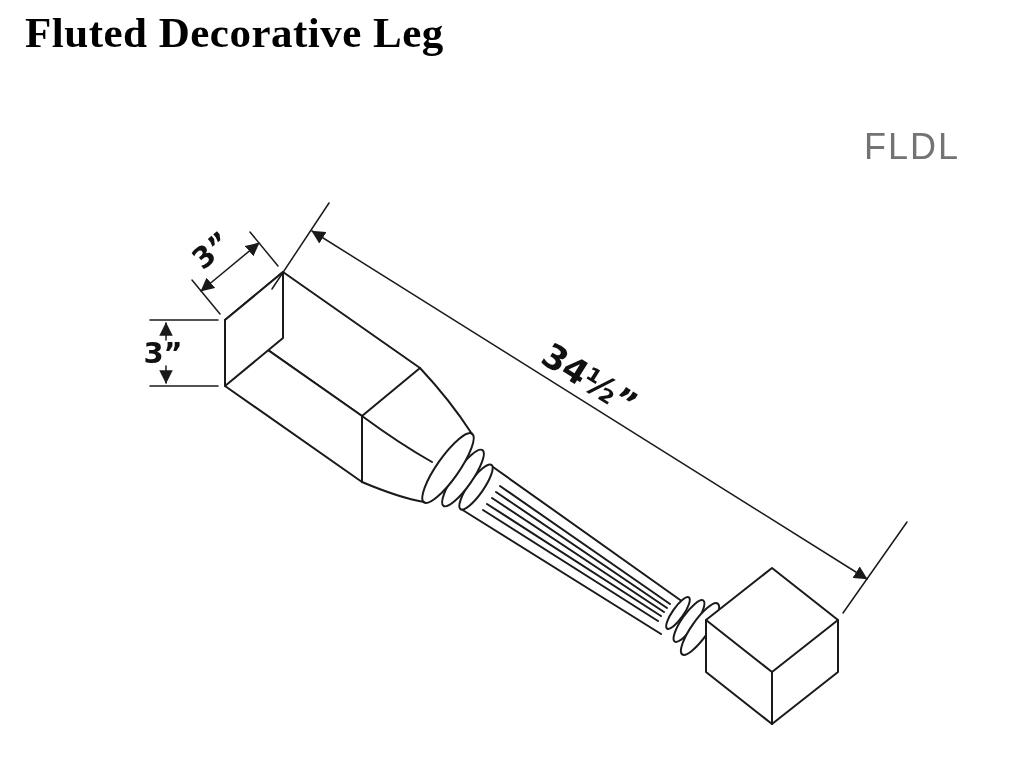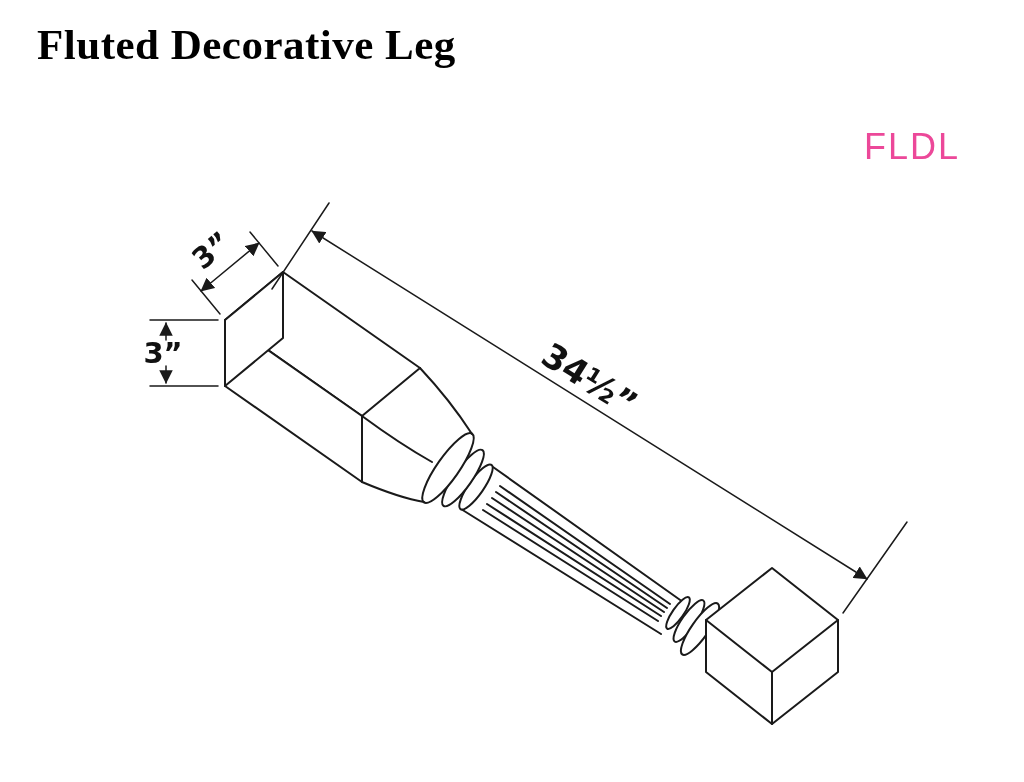--- a/index.html
+++ b/index.html
@@ -14,35 +14,35 @@
   .page {
     position: relative;
     width: 1024px;
     height: 782px;
     background: #ffffff;
   }
   .page-title {
     position: absolute;
     left: 25px;
     top: 8px;
-    margin: 12px;
+    margin: 0;
     font-family: "Liberation Serif", serif;
     font-weight: 700;
     font-size: 43px;
     color: #000000;
     letter-spacing: 0.5px;
     white-space: nowrap;
   }
   .product-code {
     position: absolute;
     left: 864px;
     top: 126px;
     font-family: "Liberation Sans", sans-serif;
     font-size: 36px;
-    color: #ec4899;
+    color: #737373;
     letter-spacing: 2px;
     white-space: nowrap;
   }
   svg.diagram {
     position: absolute;
     left: 0;
     top: 0;
   }
   .obj {
     fill: none;

